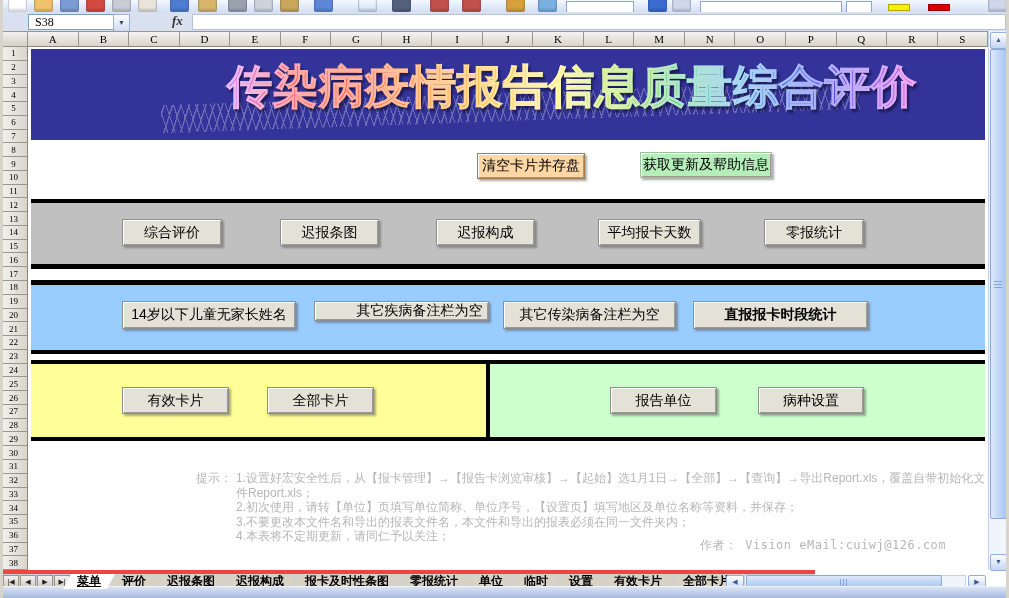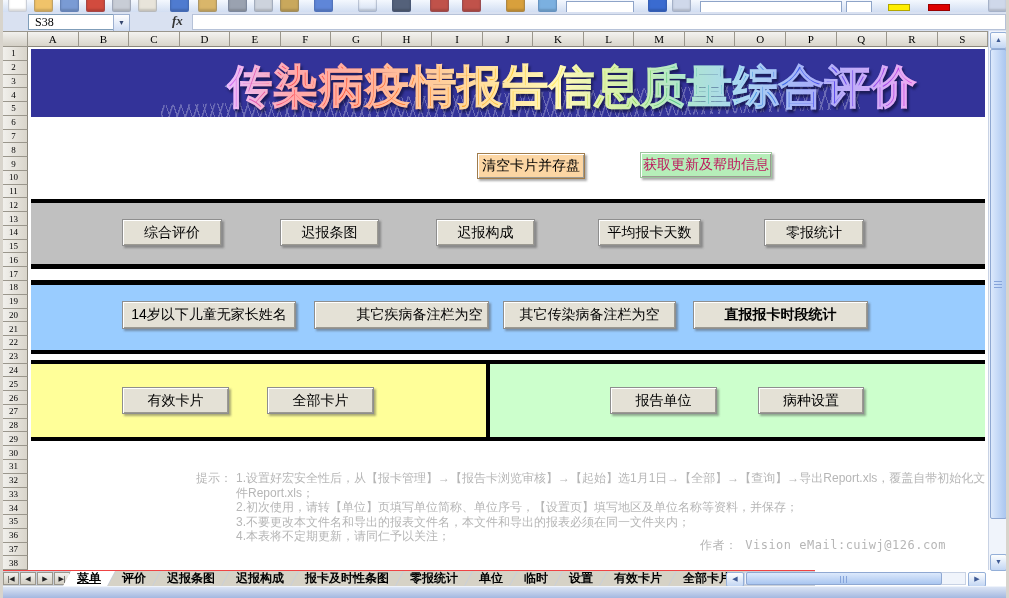--- a/index.html
+++ b/index.html
@@ -35,37 +35,37 @@
     border-right:1px solid #9a968c;border-top:1px solid #9a968c;border-bottom:1px solid #8a867c;
     font-family:"Liberation Serif",serif;font-size:11px;color:#000;text-align:center;line-height:15px;}
   
   #row-headers{position:absolute;left:0;top:47px;width:28px;height:523px;display:flex;flex-direction:column;background:#d8d4cc;}
   .row-h{flex:1;box-sizing:border-box;background:linear-gradient(90deg,#f4f3f0,#d9d5cb);
     border-bottom:1px solid #9a968c;border-right:1px solid #8a867c;
     font-family:"Liberation Serif",serif;font-size:9px;color:#000;text-align:center;
     display:flex;align-items:center;justify-content:center;}
   #grid{position:absolute;left:28px;top:47px;width:960px;height:523px;background:#fff;overflow:hidden;}
   
-  #banner{position:absolute;left:3px;top:2px;width:954px;height:68px;background:var(--banner-bg);overflow:hidden;text-decoration:underline;}
+  #banner{position:absolute;left:3px;top:2px;width:954px;height:91px;background:var(--banner-bg);overflow:hidden;text-decoration:underline;}
   #banner-mesh{position:absolute;left:130px;top:44px;width:700px;height:28px;opacity:.30;transform:skewY(-2deg);
     background:repeating-linear-gradient(72deg,transparent 0 6px,rgba(255,255,255,.9) 6px 7px),
                repeating-linear-gradient(-72deg,transparent 0 6px,rgba(255,255,255,.9) 7px 8px);}
   #banner-title{position:absolute;left:196px;top:8px;font-size:45px;font-weight:bold;white-space:nowrap;
     background:linear-gradient(90deg,#cf6cff 0%,#ff4040 10%,#ff5526 20%,#ff8c22 30%,#ffc832 40%,#ffee66 48%,#9fdd44 57%,#4fc890 66%,#44a8e0 74%,#3b53ee 84%,#8a46ee 93%,#e046e0 100%);
     -webkit-background-clip:text;background-clip:text;color:transparent;
     -webkit-text-stroke:1px rgba(255,255,255,.55);
     filter:drop-shadow(2px 3px 1px rgba(10,10,40,.55));letter-spacing:1px;}
   
   .xlbtn{position:absolute;display:flex;align-items:center;justify-content:center;
     background:var(--button-face);color:#000;font-size:14px;white-space:nowrap;
     border:1px solid #8e8e8e;box-sizing:border-box;cursor:pointer;
     box-shadow:inset 1px 1px 0 #ffffff,inset -1px -1px 0 #9c9a92,2px 2px 2px rgba(70,70,70,.45);}
   .xlbtn.bold{font-weight:bold;}
   #btn-clear{background:var(--orange-button);border-color:#a07c4c;}
-  #btn-update{background:var(--green-button);color:#be185d;border-color:#9cc49c;}
+  #btn-update{background:var(--green-button);color:#000000;border-color:#9cc49c;}
   
   .band{position:absolute;left:3px;width:954px;box-sizing:border-box;}
   .blackbar{position:absolute;left:3px;width:954px;background:#000;}
   #band-gray{background:var(--gray-band);}
   #band-blue{background:var(--blue-band);}
   #band-yellow{background:var(--yellow-band);}
   #band-green{background:var(--green-band);}
   
   #notes{position:absolute;left:168px;top:400px;width:790px;font-size:12px;line-height:14.6px;color:var(--note-text);}
   .note-group{display:flex;margin-bottom:1px;margin-top:24px;}
@@ -75,21 +75,21 @@
     font-size:12px;color:var(--note-text);letter-spacing:.5px;}
   
   #vscroll{position:absolute;left:988px;top:31px;width:18px;height:539px;background:#f0f4fb;border-left:1px solid #c8d2e4;box-sizing:border-box;}
   .scroll-btn{position:absolute;left:1px;width:15px;height:15px;background:linear-gradient(#fdfefe,#c3d6f3);
     border:1px solid #94afd8;border-radius:2px;color:#3e5a94;font-size:7px;text-align:center;line-height:14px;cursor:pointer;}
   #vthumb{position:absolute;left:1px;top:18px;width:15px;height:468px;border:1px solid #8fa8d2;border-radius:2px;
     background:linear-gradient(90deg,#dce9fc,#aac6f0);cursor:pointer;}
   #vthumb-grip{position:absolute;left:3px;top:50%;margin-top:-4px;width:8px;height:8px;
     background:repeating-linear-gradient(0deg,#86a4da 0 1px,transparent 1px 3px);}
   
-  #tabbar{position:absolute;left:0;top:570px;width:815px;height:16px;background:#c9cfd8;border-top:1px solid #ef4444;box-sizing:border-box;padding-left:16px;}
+  #tabbar{position:absolute;left:0;top:570px;width:815px;height:16px;background:#c9cfd8;border-top:4px solid #ef4444;box-sizing:border-box;padding-left:16px;}
   .nav-btn{position:absolute;top:1px;width:16px;height:13px;background:linear-gradient(#f2f1ee,#d2cec2);
     border:1px solid #9a968c;box-sizing:border-box;font-size:7px;color:#222;text-align:center;line-height:11px;cursor:pointer;}
   #tabs{position:absolute;left:70px;top:0;height:15px;display:flex;}
   .tab{height:15px;line-height:15px;padding:0 14px;margin-left:-7px;background:#d6d2c6;
     clip-path:polygon(8px 0,100% 0,calc(100% - 8px) 100%,0 100%);
     font-size:12px;font-weight:bold;color:#000;white-space:nowrap;cursor:pointer;}
   .tab.active{background:#ffffff;text-decoration:underline;z-index:2;position:relative;}
   
   .hnav{position:absolute;top:1px;width:16px;height:13px;background:linear-gradient(#fdfefe,#c3d6f3);
     border:1px solid #94afd8;border-radius:2px;color:#3e5a94;font-size:7px;text-align:center;line-height:12px;cursor:pointer;}
@@ -227,21 +227,21 @@
     <div class="xlbtn" style="left:94px;top:172px;width:100px;height:27px;">综合评价</div>
     <div class="xlbtn" style="left:252px;top:172px;width:99px;height:27px;">迟报条图</div>
     <div class="xlbtn" style="left:408px;top:172px;width:99px;height:27px;">迟报构成</div>
     <div class="xlbtn" style="left:570px;top:172px;width:103px;height:27px;">平均报卡天数</div>
     <div class="xlbtn" style="left:736px;top:172px;width:100px;height:27px;">零报统计</div>
 
     <div class="blackbar" style="top:233px;height:5px;"></div>
     <div class="band" id="band-blue" style="top:238px;height:65px;"></div>
     <div class="blackbar" style="top:303px;height:4px;"></div>
     <div class="xlbtn" style="left:94px;top:254px;width:174px;height:28px;">14岁以下儿童无家长姓名</div>
-    <div class="xlbtn" style="left:286px;top:254px;width:175px;height:28px;padding-left:36px;">其它疾病备注栏为空</div>
+    <div class="xlbtn" style="left:286px;top:254px;width:175px;height:20px;padding-left:36px;">其它疾病备注栏为空</div>
     <div class="xlbtn" style="left:475px;top:254px;width:173px;height:28px;">其它传染病备注栏为空</div>
     <div class="xlbtn bold" style="left:665px;top:254px;width:175px;height:28px;">直报报卡时段统计</div>
 
     <div class="blackbar" style="top:313px;height:4px;"></div>
     <div class="band" id="band-yellow" style="top:317px;height:73px;width:455px;"></div>
     <div class="blackbar" style="top:317px;height:73px;left:458px;width:4px;"></div>
     <div class="band" id="band-green" style="top:317px;height:73px;left:462px;width:495px;"></div>
     <div class="blackbar" style="top:390px;height:4px;"></div>
     <div class="xlbtn" style="left:94px;top:340px;width:107px;height:27px;">有效卡片</div>
     <div class="xlbtn" style="left:239px;top:340px;width:107px;height:27px;">全部卡片</div>

